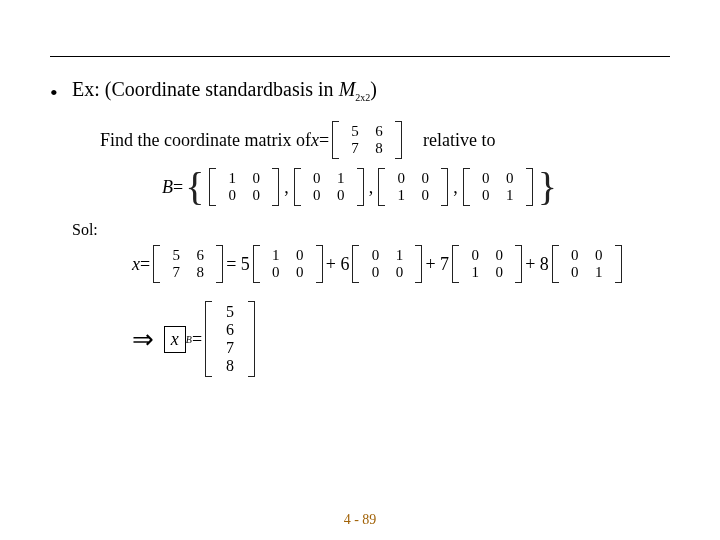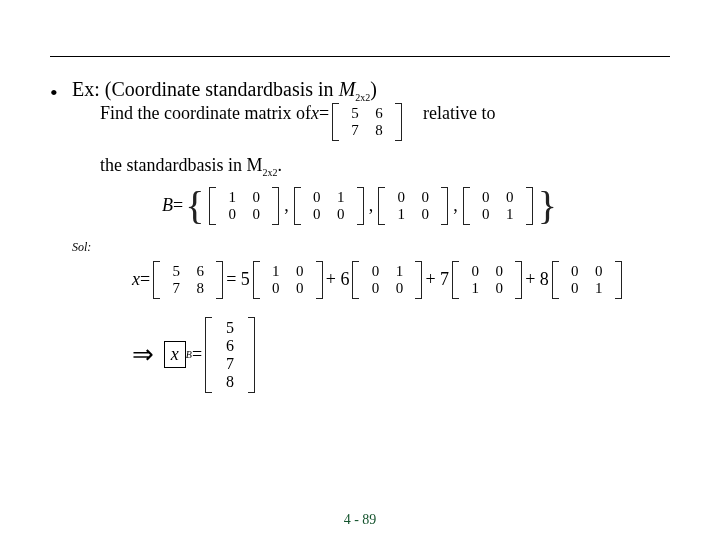--- a/index.html
+++ b/index.html
@@ -21,24 +21,24 @@
   .bullet-row{display:flex;align-items:flex-start;}
   .bullet-dot{
     width:22px;flex:0 0 22px;
     font-size:22px;line-height:1;padding-top:4px;
     color:#000;
   }
   .bullet-body{flex:1;}
   .title-line{font-size:20px;}
   .it{font-style:italic;}
   .sub{font-size:10px;vertical-align:sub;}
-  .line2{padding-left:28px;display:flex;align-items:flex-start;}
+  .line2{margin-top:18px;padding-left:28px;display:flex;align-items:center;}
   .line3{margin-top:14px;padding-left:28px;}
   .line4{margin-top:8px;padding-left:90px;display:flex;align-items:center;}
-  .sol{margin-top:14px;font-size:12px;font-style:italic;}
+  .sol{margin-top:14px;font-size:16px;}
   .eqline{margin-top:6px;padding-left:60px;display:flex;align-items:center;font-size:18px;}
   .eqline2{margin-top:18px;padding-left:60px;display:flex;align-items:center;}
   
   .mat{display:inline-flex;align-items:stretch;margin:0 3px;}
   .br{width:6px;display:flex;flex-direction:column;justify-content:space-between;}
   .br.l{border-left:1.5px solid #222;border-top:1.5px solid #222;border-bottom:1.5px solid #222;}
   .br.r{border-right:1.5px solid #222;border-top:1.5px solid #222;border-bottom:1.5px solid #222;}
   .cells{display:flex;flex-direction:column;justify-content:center;padding:2px 4px;}
   .mrow{display:flex;}
   .mcell{min-width:16px;text-align:center;padding:0 4px;font-size:16px;line-height:18px;}
@@ -46,21 +46,21 @@
   .mat.tall .cells{padding:2px 6px;}
   
   .set{display:inline-flex;align-items:center;}
   .brace{font-size:40px;line-height:40px;padding:0 2px;color:#222;}
   .comset{padding:0 2px;}
   
   .imply{font-size:26px;margin-right:10px;}
   .box{border:1.5px solid #000;padding:2px 6px;display:inline-flex;align-items:center;}
   .footer{
     position:absolute;left:0;right:0;bottom:12px;
-    text-align:center;font-size:14px;color:#14532d;
+    text-align:center;font-size:14px;color:#a16207;
   }
   .relspace{margin-left:18px;}
 </style>
 </head>
 <body>
 
 <div class="hr-top"></div>
 
 <div class="content">
 
@@ -85,23 +85,20 @@
             <span class="mrow">
                 <span class="mcell">7</span>
                 <span class="mcell">8</span>
               </span>
           </span>
           <span class="br r"></span>
         </span>
         <span class="relspace">relative to</span>
       </div>
 
-      <div class="line3">
-        <span>the standardbasis in M</span><span class="sub">2x2</span><span>.</span>
-      </div>
 
       <div class="line4">
         <span class="it">B</span>
         <span> = </span>
         <span class="set">
           <span class="brace">{</span>
           <span class="mat small">
               <span class="br l"></span>
               <span class="cells">
                 <span class="mrow">

